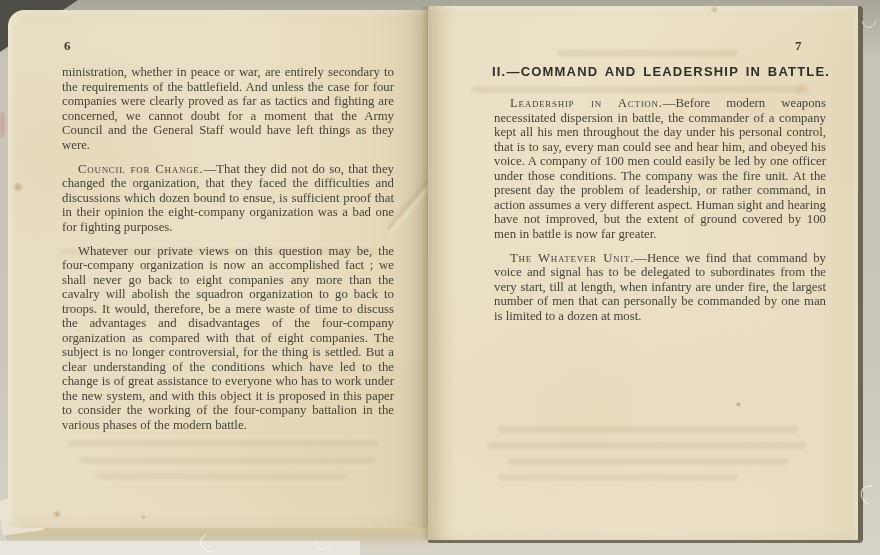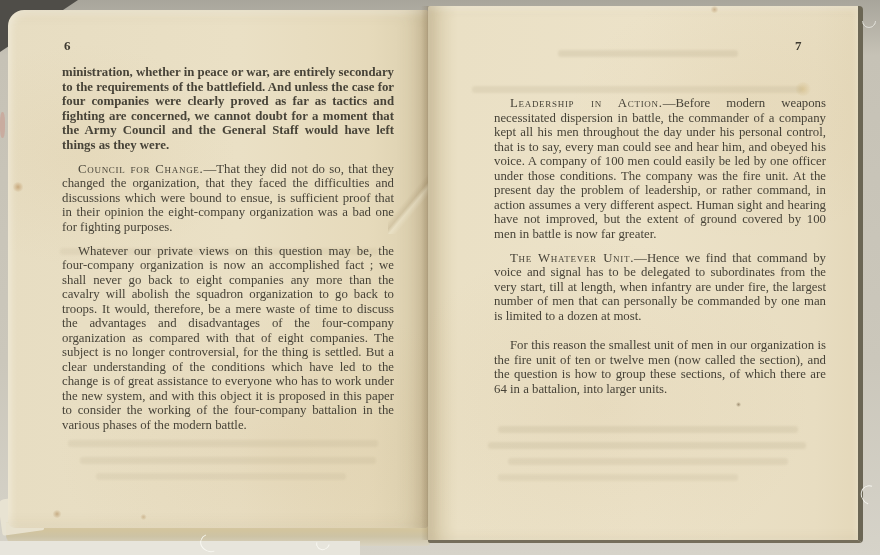--- a/index.html
+++ b/index.html
@@ -71,21 +71,21 @@
     text-align:center; white-space:nowrap; color:#312e28;
   }
   .text-block {
     position:absolute; width:332px;
     font-size:12.8px; line-height:14.5px; color:#474338;
     text-align:justify;
   }
   .text-left-block { left:54px; top:55px; }
   .text-right-block { left:66px; top:90px; }
   .para { margin:0 0 9.5px 0; text-indent:16px; }
-  .para.cont { text-indent:0;font-weight:bold; }
+  .para.cont { text-indent:0; }
   .para.gap-lg { margin-top:15px; }
   .lead { font-variant:small-caps; letter-spacing:.7px; }
   .ghost {
     position:absolute; height:7px; border-radius:3px;
     background:#aa9d7c; opacity:.20; filter:blur(1.3px);
   }
   .spot { position:absolute; border-radius:50%; }
   .thread {
     position:absolute; width:18px; height:16px;
     border:1.6px solid rgba(252,252,246,.85); border-radius:50%;
@@ -110,46 +110,46 @@
     <div class="crease"></div>
 
     <div class="spot" style="left:4px; top:172px; width:12px; height:10px; background:radial-gradient(circle, rgba(164,108,44,.45), rgba(164,108,44,0) 70%);"></div>
     <div class="spot" style="left:44px; top:500px; width:10px; height:8px; background:radial-gradient(circle, rgba(150,100,40,.40), rgba(150,100,40,0) 70%);"></div>
     <div class="spot" style="left:132px; top:504px; width:7px; height:6px; background:radial-gradient(circle, rgba(150,100,40,.30), rgba(150,100,40,0) 70%);"></div>
 
     <div class="pagenum pagenum-left">6</div>
 
     <div class="text-block text-left-block">
       <p class="para cont"><span>ministration, whether in peace or war, are entirely secondary to the requirements of the battlefield. And unless the case for four companies were clearly proved as far as tactics and fighting are concerned, we cannot doubt for a moment that the Army Council and the General Staff would have left things as they were.</span></p>
-      <p class="para"><span class="lead">Council for Change.</span><span>—That they did not do so, that they changed the organization, that they faced the difficulties and discussions which were bound to ensue, is sufficient proof that in their opinion the eight-company organization was a bad one for fighting purposes.</span></p>
+      <p class="para"><span class="lead">Council for Change.</span><span>—That they did not do so, that they changed the organization, that they faced the difficulties and discussions which dozen bound to ensue, is sufficient proof that in their opinion the eight-company organization was a bad one for fighting purposes.</span></p>
       <p class="para"><span>Whatever our private views on this question may be, the four-company organization is now an accomplished fact ; we shall never go back to eight companies any more than the cavalry will abolish the squadron organization to go back to troops. It would, therefore, be a mere waste of time to discuss the advantages and disadvantages of the four-company organization as compared with that of eight companies. The subject is no longer controversial, for the thing is settled. But a clear understanding of the conditions which have led to the change is of great assistance to everyone who has to work under the new system, and with this object it is proposed in this paper to consider the working of the four-company battalion in the various phases of the modern battle.</span></p>
     </div>
   </div>
 
   <div class="gutter"></div>
 
   <div class="page page-right">
     <div class="ghost" style="left:130px; top:44px; width:180px;"></div>
     <div class="ghost" style="left:44px; top:80px; width:330px; opacity:.17;"></div>
     <div class="ghost" style="left:70px; top:420px; width:300px; opacity:.18;"></div>
     <div class="ghost" style="left:60px; top:436px; width:318px; opacity:.18;"></div>
     <div class="ghost" style="left:80px; top:452px; width:280px; opacity:.16;"></div>
     <div class="ghost" style="left:70px; top:468px; width:240px; opacity:.14;"></div>
 
     <div class="spot" style="left:282px; top:0; width:9px; height:7px; background:radial-gradient(circle, rgba(150,100,40,.35), rgba(150,100,40,0) 70%);"></div>
     <div class="spot" style="left:366px; top:76px; width:18px; height:14px; background:radial-gradient(circle, rgba(180,140,50,.25), rgba(180,140,50,0) 70%);"></div>
     <div class="spot" style="left:308px; top:396px; width:5px; height:5px; background:radial-gradient(circle, rgba(90,70,40,.5), rgba(90,70,40,0) 75%);"></div>
 
     <div class="pagenum pagenum-right">7</div>
 
+    <h2 class="heading">II.—COMMAND AND LEADERSHIP IN BATTLE.</h2>
 
     <div class="text-block text-right-block">
       <p class="para"><span class="lead">Leadership in Action.</span><span>—Before modern weapons necessitated dispersion in battle, the commander of a company kept all his men throughout the day under his personal control, that is to say, every man could see and hear him, and obeyed his voice. A company of 100 men could easily be led by one officer under those conditions. The company was the fire unit. At the present day the problem of leadership, or rather command, in action assumes a very different aspect. Human sight and hearing have not improved, but the extent of ground covered by 100 men in battle is now far greater.</span></p>
       <p class="para"><span class="lead">The Whatever Unit.</span><span>—Hence we find that command by voice and signal has to be delegated to subordinates from the very start, till at length, when infantry are under fire, the largest number of men that can personally be commanded by one man is limited to a dozen at most.</span></p>
-      <p class="para gap-lg"><span>For this reason the smallest unit of men in our organization is the fire unit of ten or twelve men (now called the section), and the question is how to group these sections, of which there are 64 in a battalion, into larger units.</span></p>
     </div>
   </div>
 
   <div class="thread" style="left:200px; top:534px; transform:rotate(22deg);"></div>
   <div class="thread" style="left:316px; top:537px; width:12px; height:11px; transform:rotate(-32deg);"></div>
   <div class="thread" style="left:860px; top:486px; transform:rotate(62deg);"></div>
   <div class="thread" style="left:862px; top:14px; width:12px; height:12px; transform:rotate(-45deg); border-color:rgba(240,240,234,.7); border-top-color:transparent; border-right-color:transparent;"></div>
   <div class="spot" style="left:0; top:112px; width:5px; height:26px; border-radius:40%; background:rgba(205,130,115,.35);"></div>
 
 </div>

